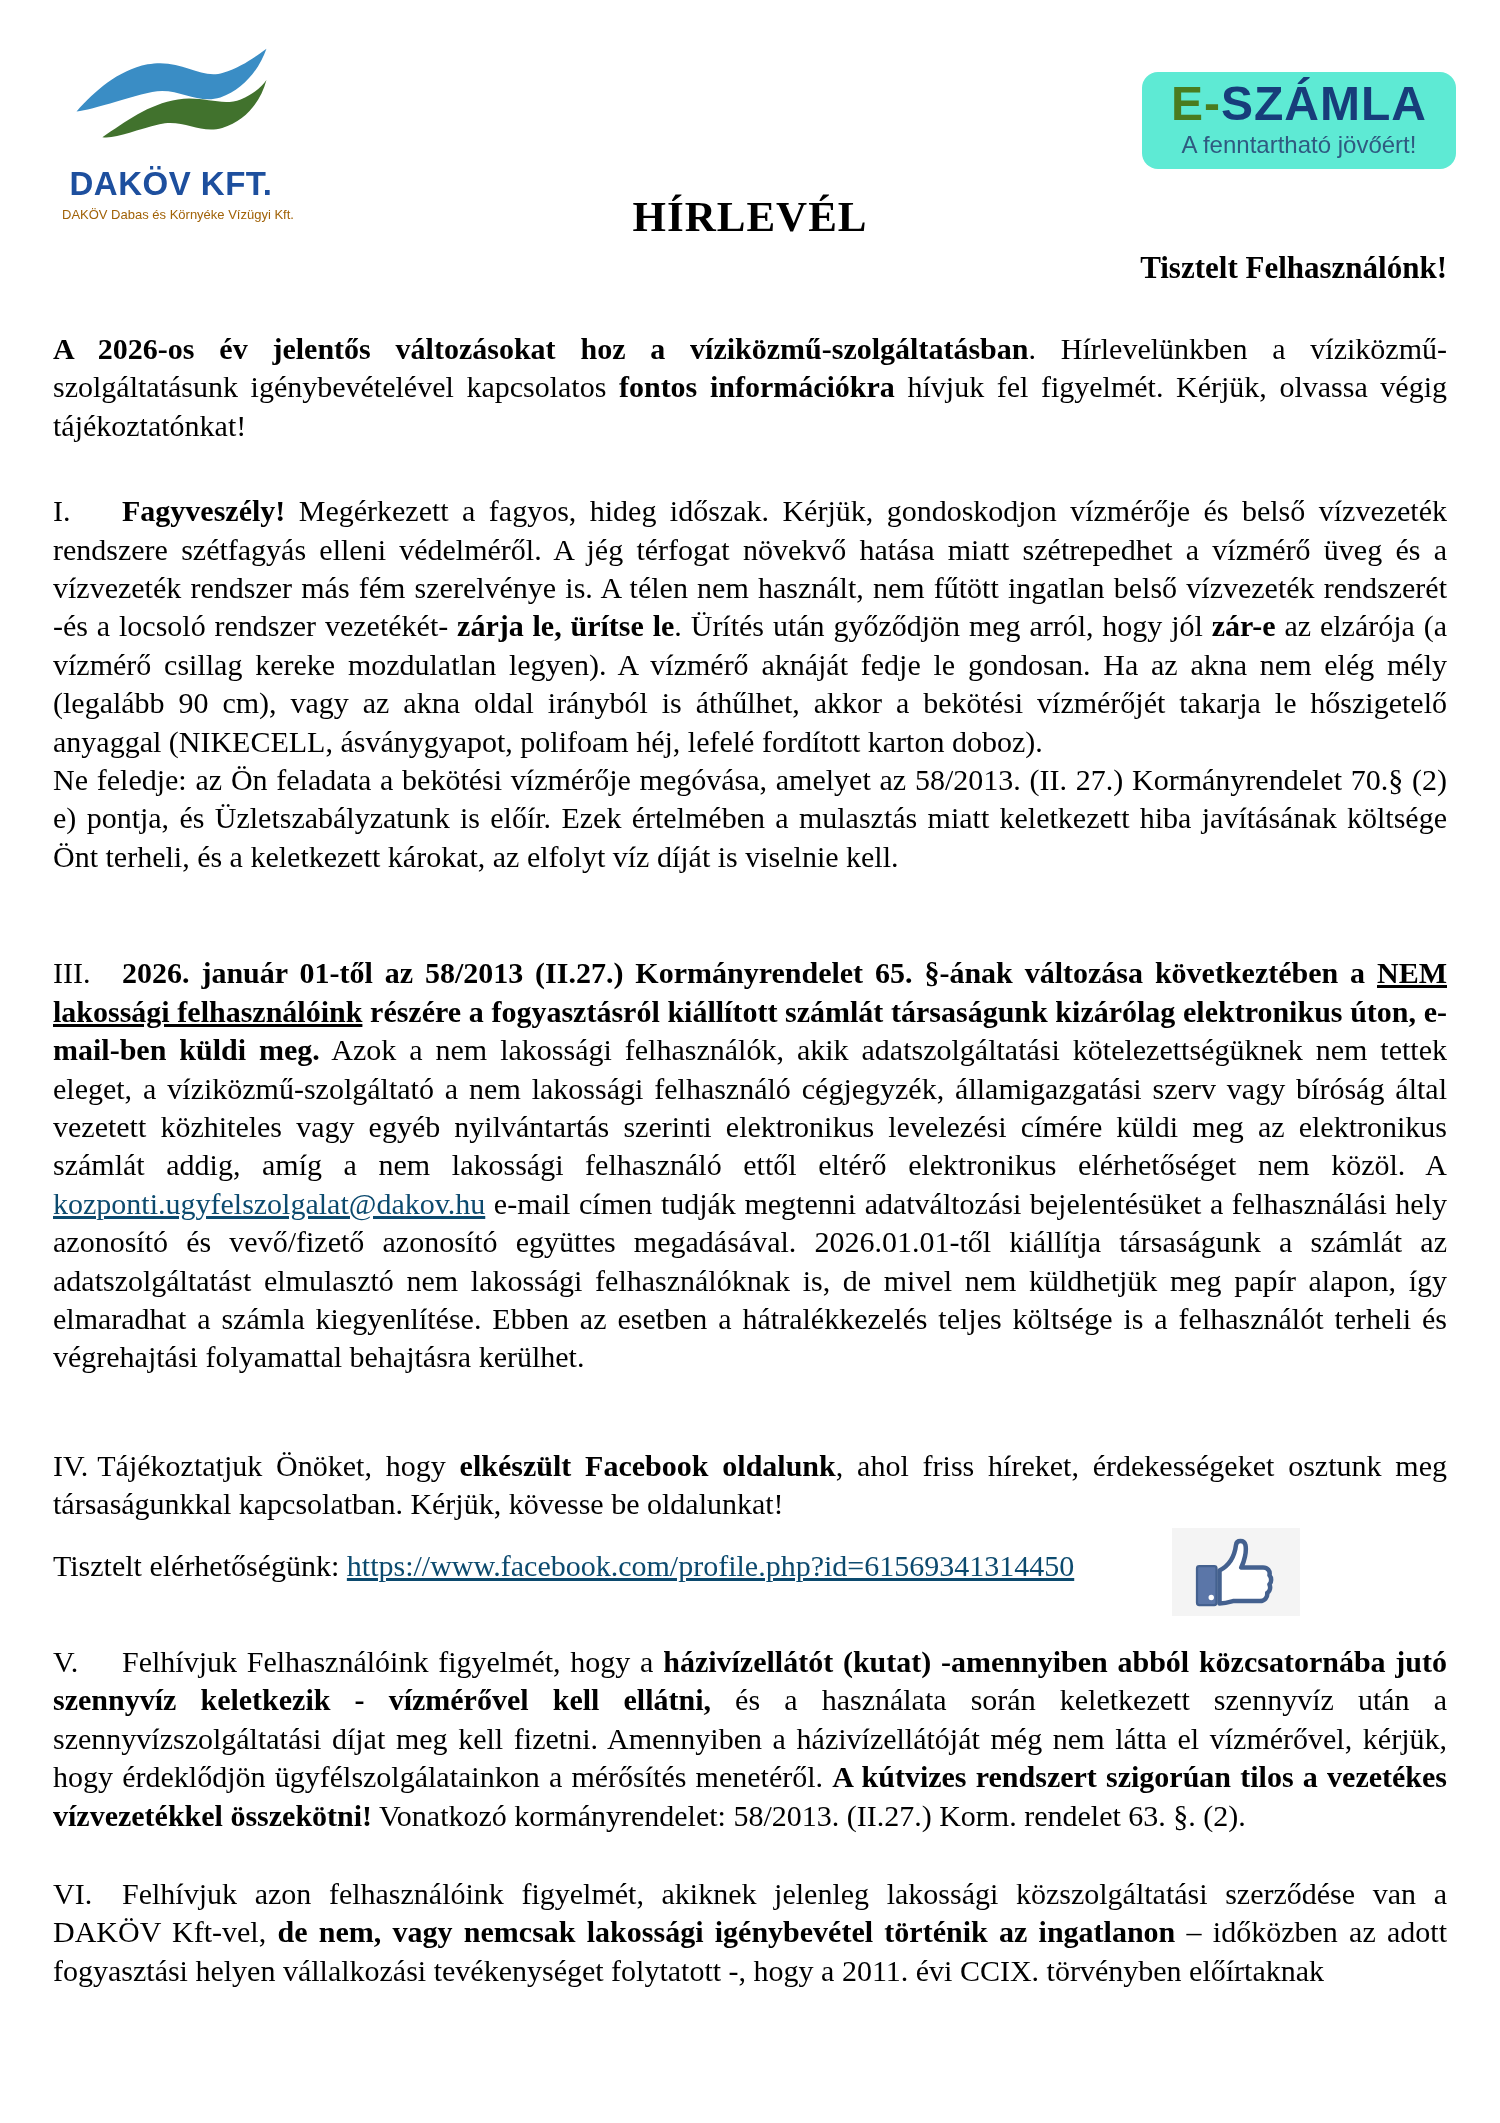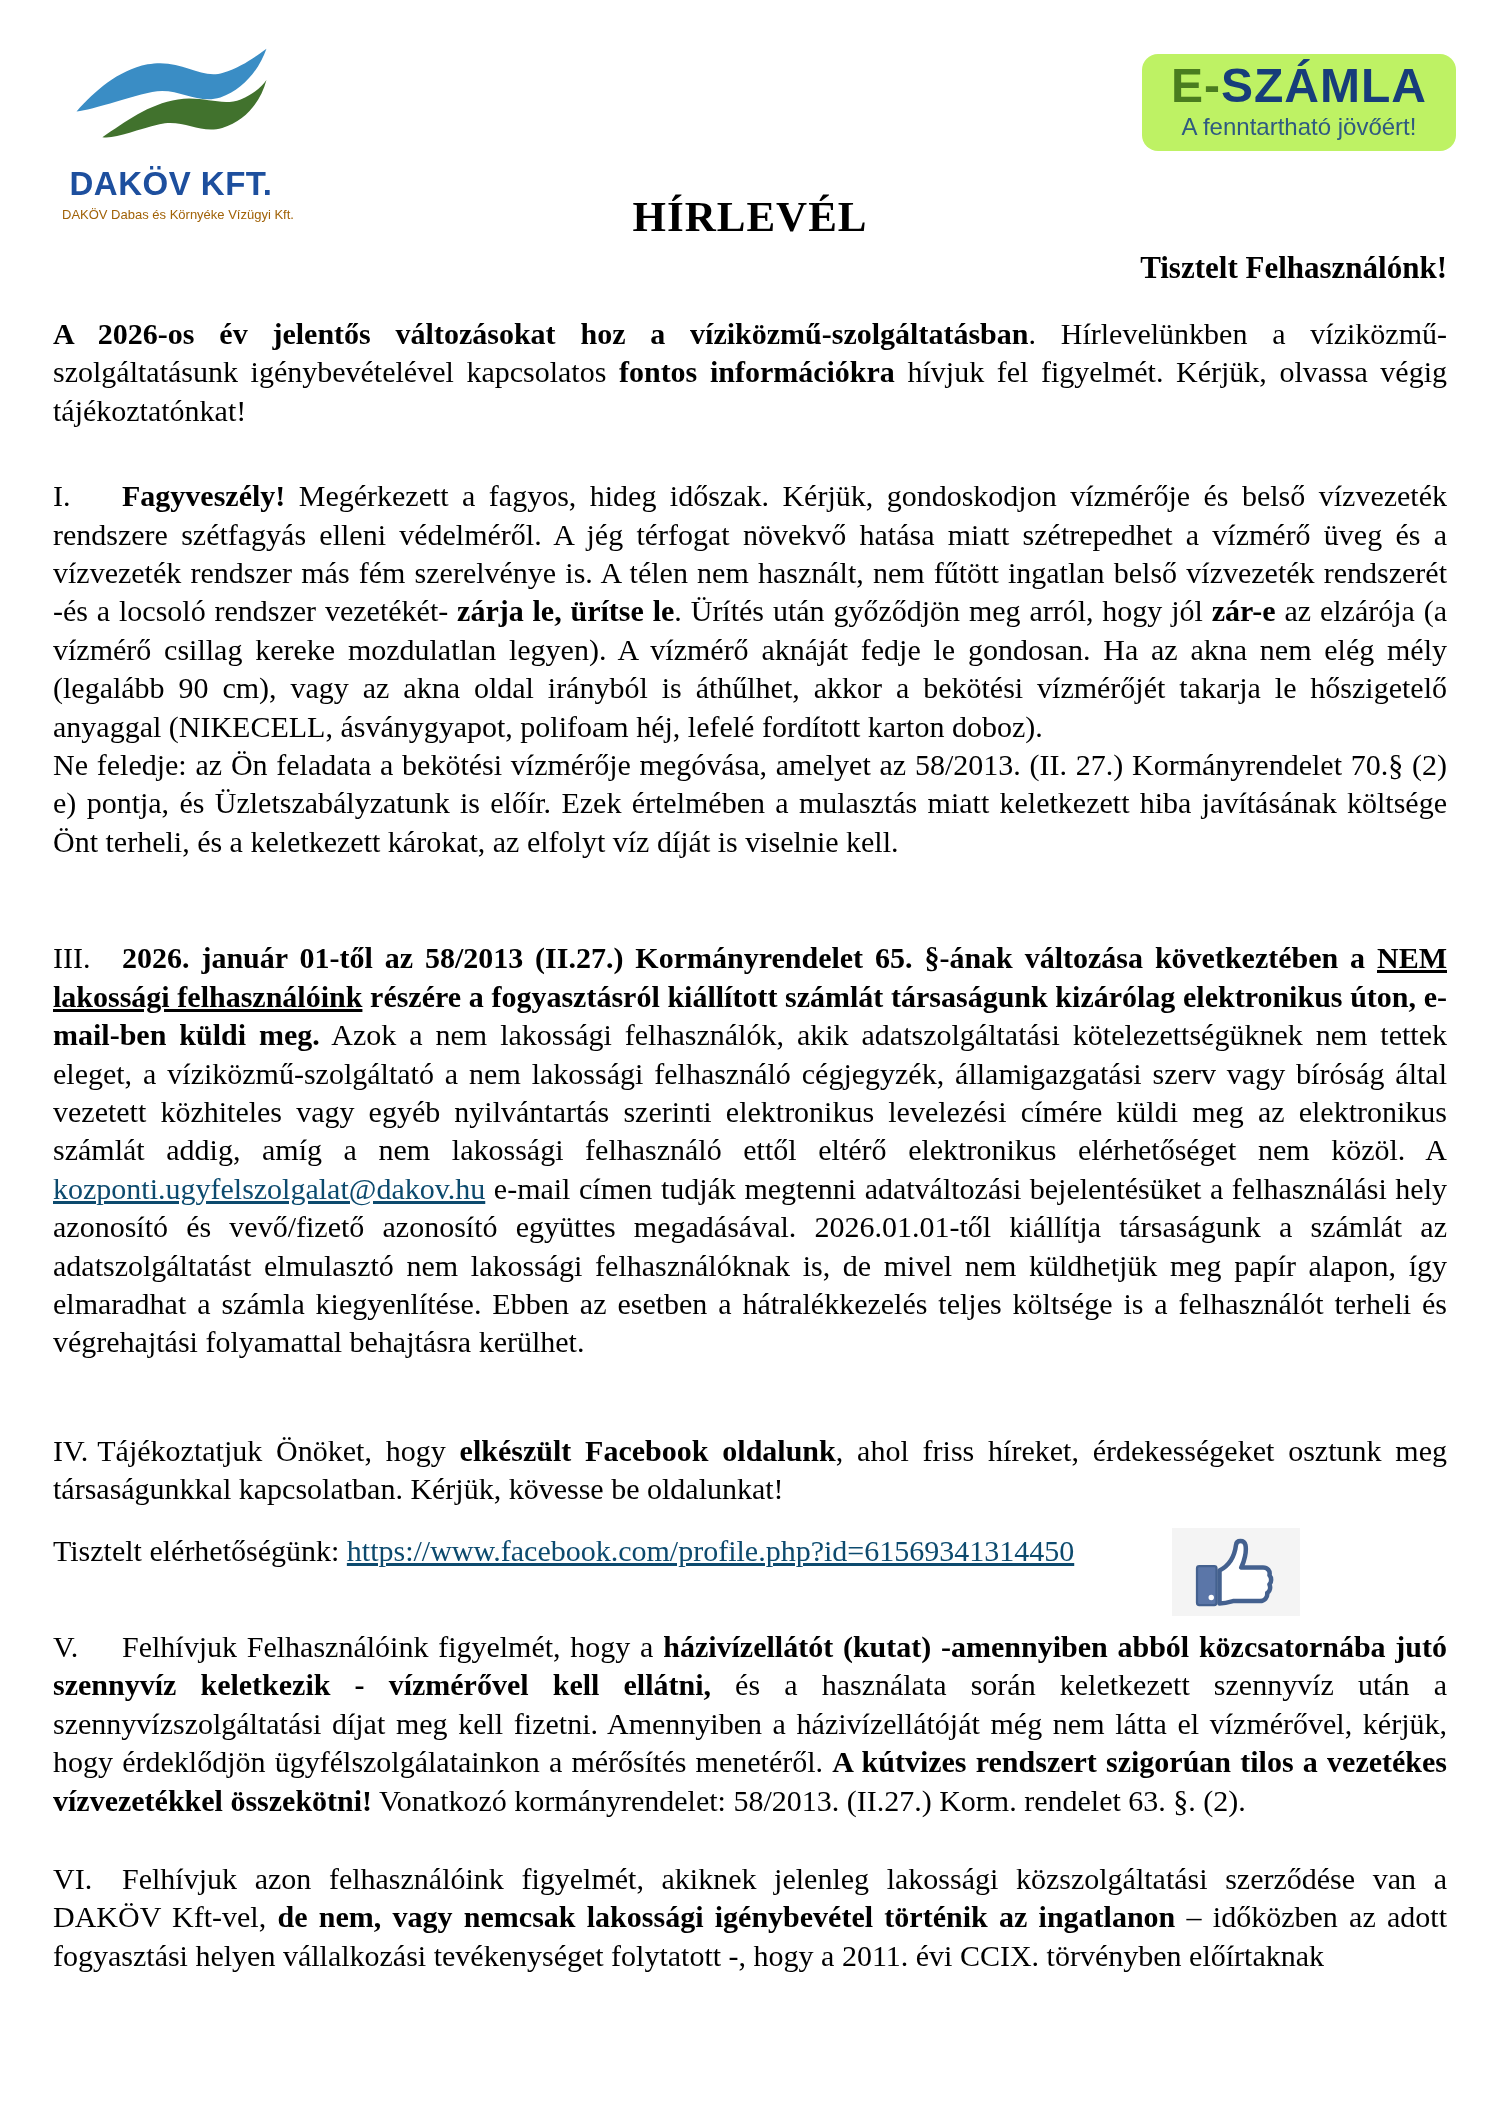--- a/index.html
+++ b/index.html
@@ -17,22 +17,22 @@
   .logo svg { display: block; margin: 0 auto; }
   .logo-name {
     font-family: "Liberation Sans", sans-serif;
     font-weight: bold; font-size: 33px; color: #1d4f9e; letter-spacing: .5px; margin-top: 2px;
   }
   .logo-tag {
     font-family: "Liberation Sans", sans-serif;
     font-size: 13px; color: #a16207; margin-top: 4px; white-space: nowrap;
   }
   .esz {
-    position: absolute; right: 44px; top: 54px;
-    background: #bef264; border-radius: 16px;
+    position: absolute; right: 44px; top: 72px;
+    background: #5eead4; border-radius: 16px;
     padding: 6px 22px 10px; min-width: 270px;
   }
   .esz-title {
     font-family: "Liberation Sans", sans-serif;
     font-weight: bold; font-size: 48px; line-height: 1.08; letter-spacing: 1px; text-align: center;
   }
   .esz-green { color: #4a7c1f; }
   .esz-navy  { color: #173d7a; }
   .esz-tag {
     font-family: "Liberation Sans", sans-serif;
@@ -41,21 +41,21 @@
 
   
   .content { padding: 192px 53px 0; }
   h1 { font-size: 43px; font-weight: bold; text-align: center; margin: 0; letter-spacing: 1px; }
   h2 { font-size: 31px; font-weight: bold; text-align: right; margin: 9px 0 0; }
 
   .body {
     font-size: 30px; line-height: 38.4px;
     text-align: justify; margin: 0;
   }
-  .intro  { margin-top: 29px; }
+  .intro  { margin-top: 44px; }
   .s1 { margin-top: 47px; }
   .s2 { margin-top: 58px; }
   .s3 { margin-top: 78px; }
   .s4 { margin-top: 70px; }
   .fbline { margin-top: 23px; }
   .s5 { margin-top: 58px; }
   .s6 { margin-top: 40px; }
 
   .secnum { display: inline-block; width: 69px; }
   .secnum-inline { margin-right: 9px; }

